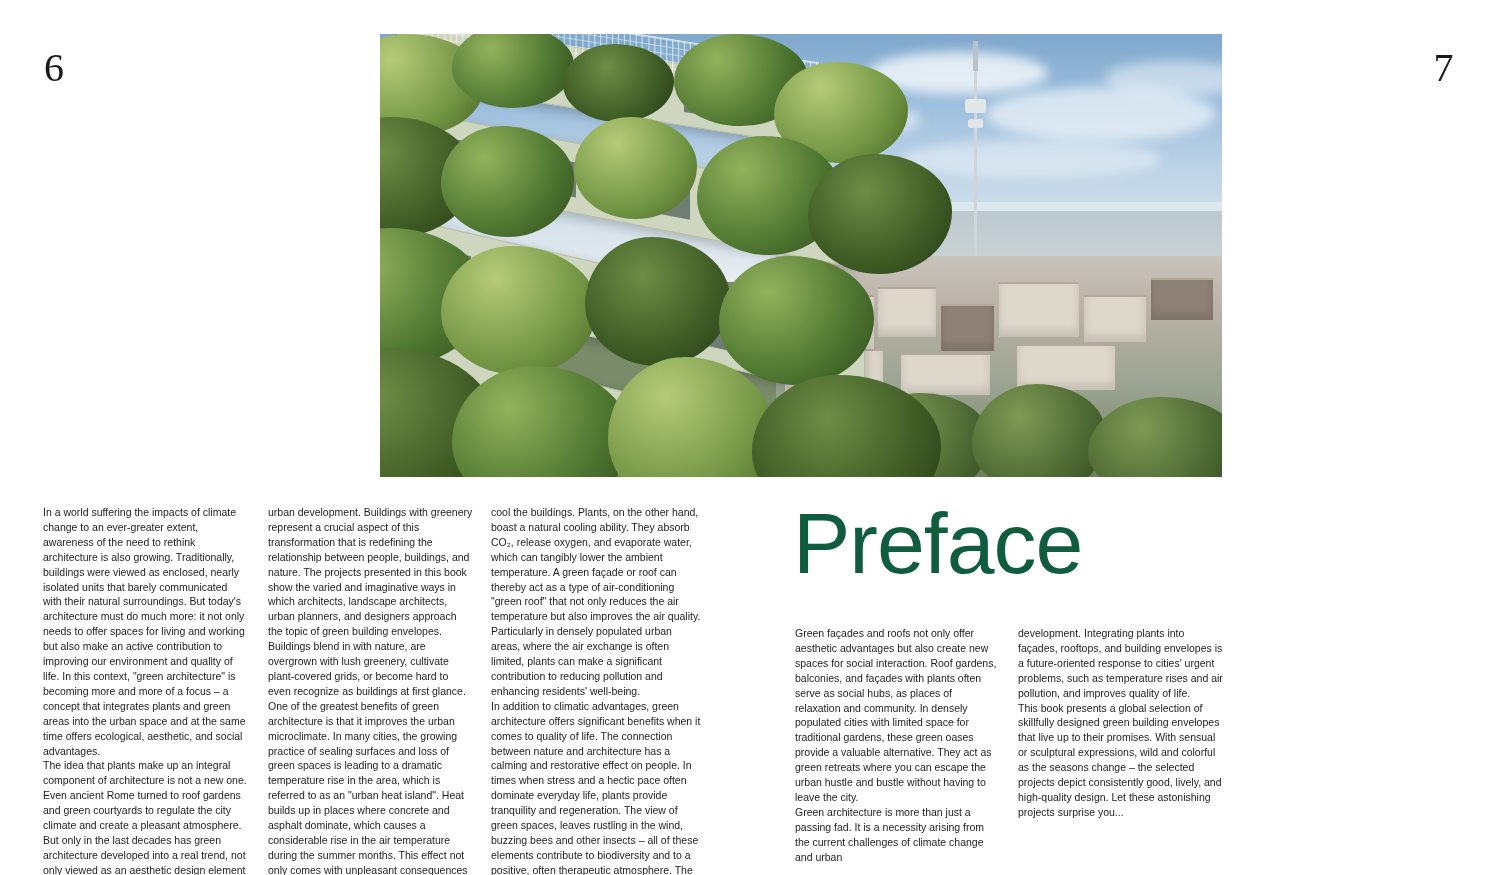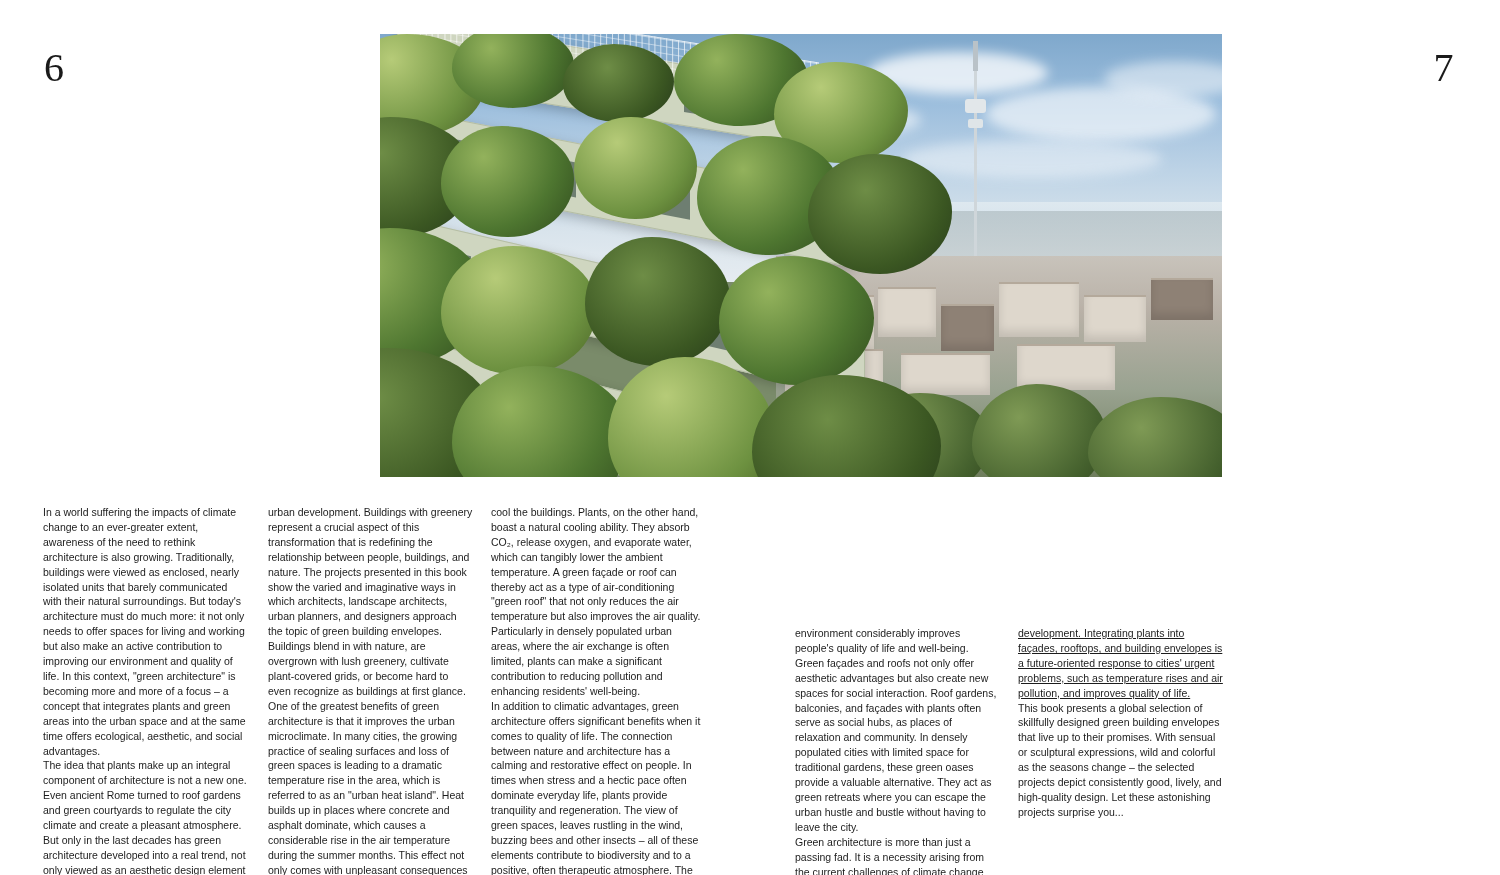--- a/index.html
+++ b/index.html
@@ -324,28 +324,28 @@
         <span style="display: block;">One of the greatest benefits of green architecture is that it improves the urban microclimate. In many cities, the growing practice of sealing surfaces and loss of green spaces is leading to a dramatic temperature rise in the area, which is referred to as an "urban heat island". Heat builds up in places where concrete and asphalt dominate, which causes a considerable rise in the air temperature during the summer months. This effect not only comes with unpleasant consequences for city dwellers' well-being, but also increases energy needs to</span>
       </p>
   </div>
   <div class="col" id="col-3">
     <p>
         <span style="display: block;">cool the buildings. Plants, on the other hand, boast a natural cooling ability. They absorb CO₂, release oxygen, and evaporate water, which can tangibly lower the ambient temperature. A green façade or roof can thereby act as a type of air-conditioning "green roof" that not only reduces the air temperature but also improves the air quality. Particularly in densely populated urban areas, where the air exchange is often limited, plants can make a significant contribution to reducing pollution and enhancing residents' well-being.</span>
         <span style="display: block;">In addition to climatic advantages, green architecture offers significant benefits when it comes to quality of life. The connection between nature and architecture has a calming and restorative effect on people. In times when stress and a hectic pace often dominate everyday life, plants provide tranquility and regeneration. The view of green spaces, leaves rustling in the wind, buzzing bees and other insects – all of these elements contribute to biodiversity and to a positive, often therapeutic atmosphere. The feeling of living or working in a green</span>
       </p>
   </div>
 
+  <div class="preface-title">Preface</div>
 
   <div class="col" id="col-4">
     <p>
-        <span style="display: block;">environment considerably improves people's quality of life and well-being.</span>
         <span style="display: block;">Green façades and roofs not only offer aesthetic advantages but also create new spaces for social interaction. Roof gardens, balconies, and façades with plants often serve as social hubs, as places of relaxation and community. In densely populated cities with limited space for traditional gardens, these green oases provide a valuable alternative. They act as green retreats where you can escape the urban hustle and bustle without having to leave the city.</span>
         <span style="display: block;">Green architecture is more than just a passing fad. It is a necessity arising from the current challenges of climate change and urban</span>
       </p>
   </div>
   <div class="col" id="col-5">
     <p>
-        <span style="display: block; text-decoration: underline;">development. Integrating plants into façades, rooftops, and building envelopes is a future-oriented response to cities' urgent problems, such as temperature rises and air pollution, and improves quality of life.</span>
+        <span style="display: block;">development. Integrating plants into façades, rooftops, and building envelopes is a future-oriented response to cities' urgent problems, such as temperature rises and air pollution, and improves quality of life.</span>
         <span style="display: block;">This book presents a global selection of skillfully designed green building envelopes that live up to their promises. With sensual or sculptural expressions, wild and colorful as the seasons change – the selected projects depict consistently good, lively, and high-quality design. Let these astonishing projects surprise you...</span>
       </p>
   </div>
 
 </div>
 
 </body></html>

